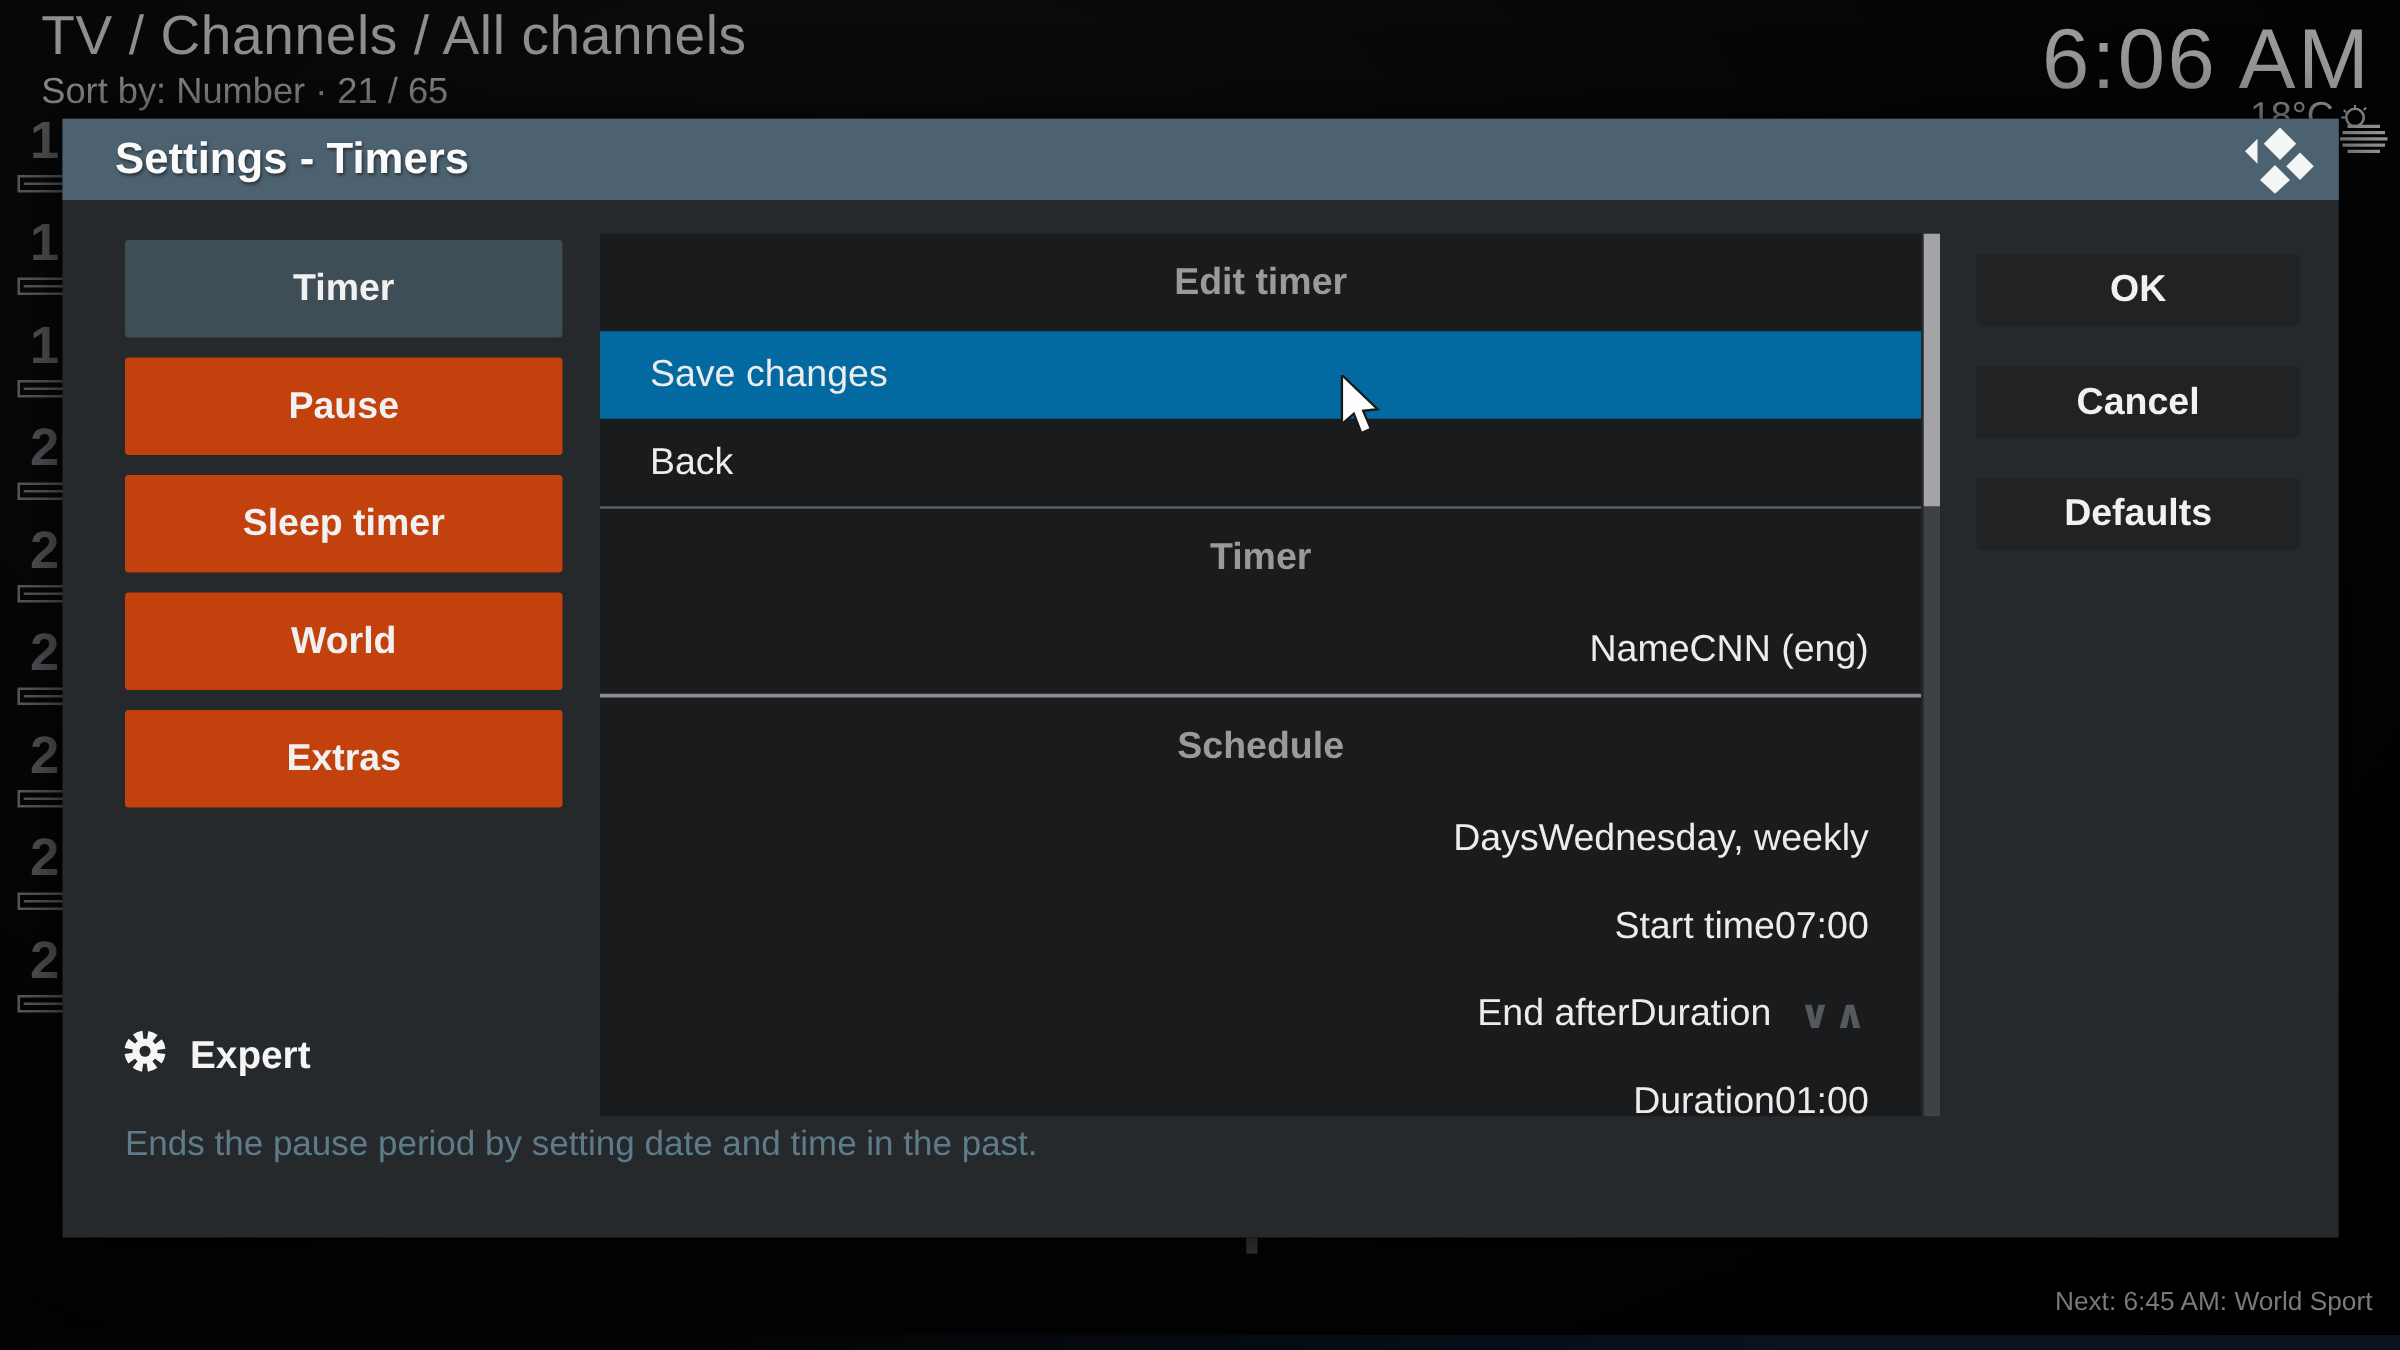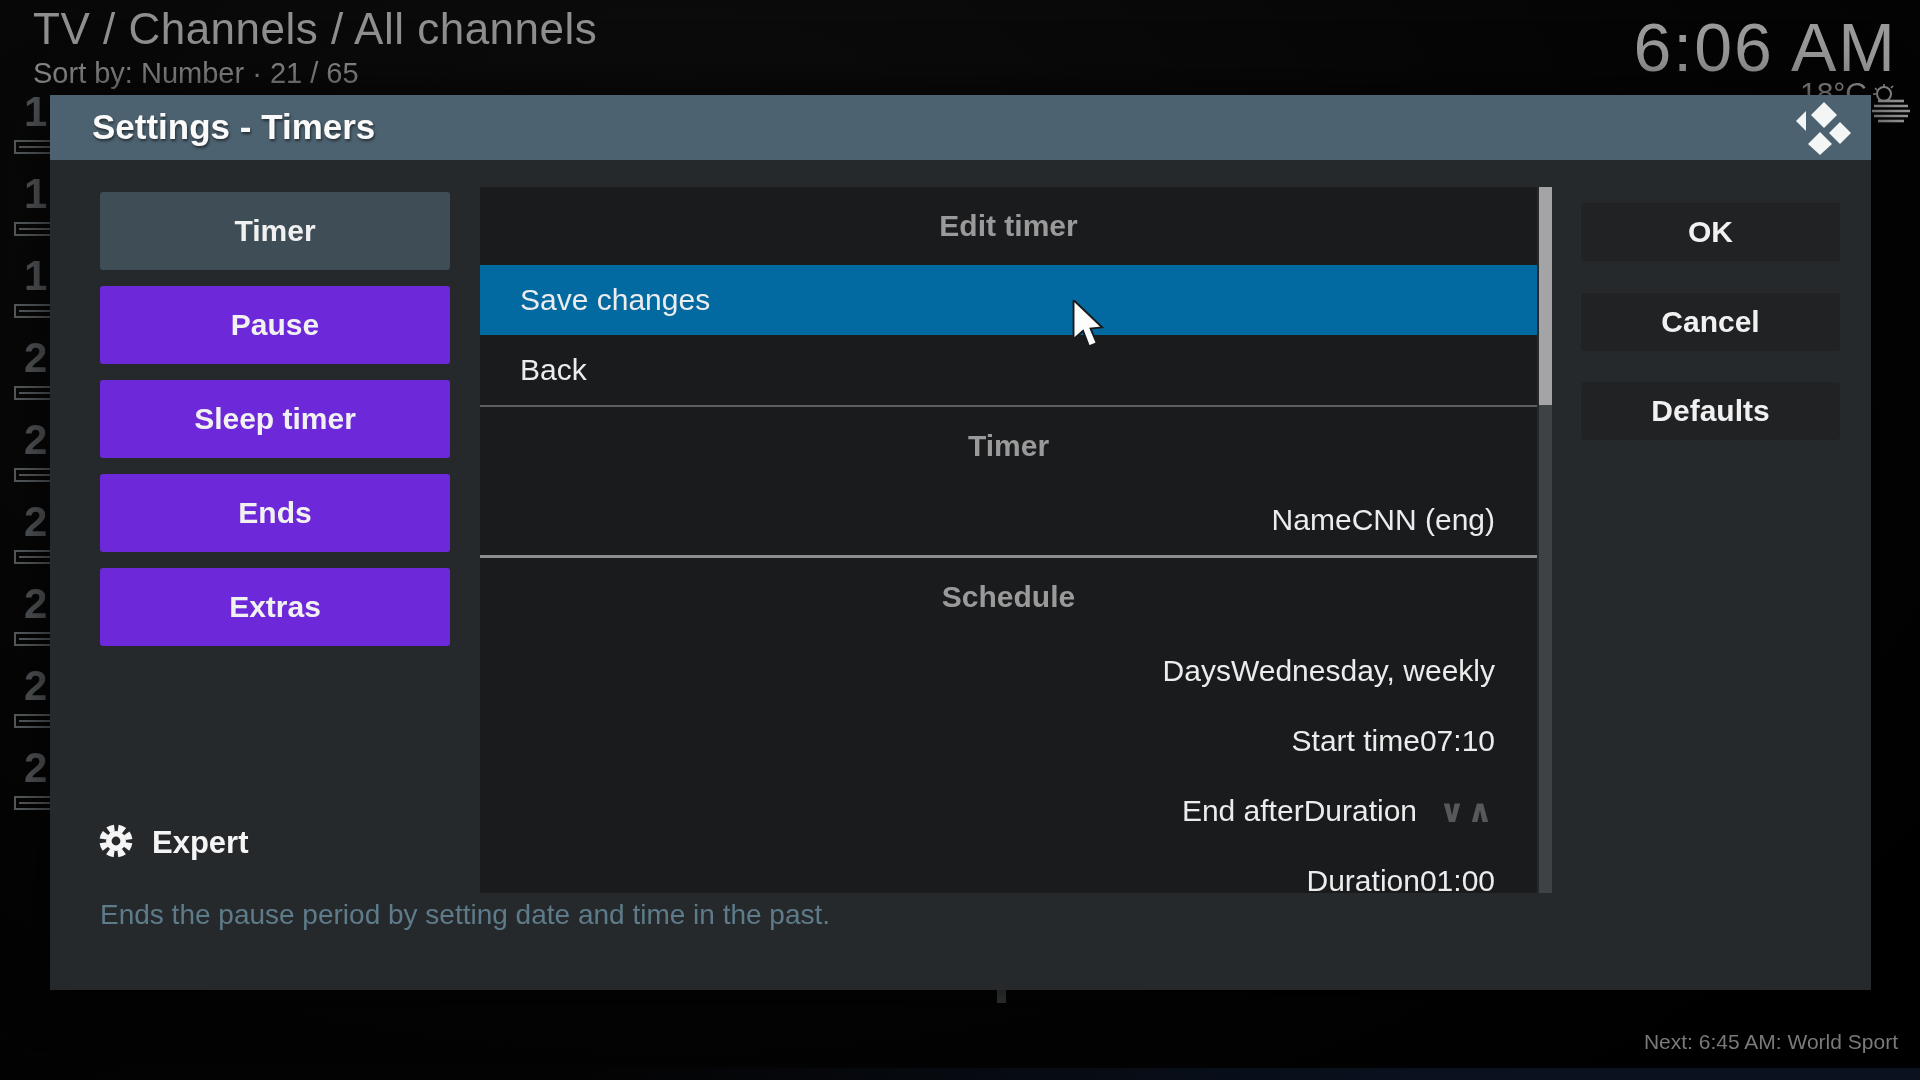--- a/index.html
+++ b/index.html
@@ -29,21 +29,21 @@
   
   #dialog{left:50px;top:95px;width:1821px;height:895px;background:#26292c;z-index:2;
           box-shadow:0 0 50px rgba(0,0,0,.85);}
   #titlebar{position:absolute;left:0;top:0;width:100%;height:65px;background:#4d6270;}
   #title-text{position:absolute;left:42px;top:12px;font-size:35px;font-weight:bold;color:#fafafa;
               text-shadow:1px 2px 3px rgba(0,0,0,.55);}
   #kodi-logo{position:absolute;right:18px;top:6px;}
 
   
   #sidebar{position:absolute;left:50px;top:97px;width:350px;}
-  .side-btn{width:350px;height:78px;margin-bottom:16px;background:#6d28d9;border-radius:3px;
+  .side-btn{width:350px;height:78px;margin-bottom:16px;background:#c2410c;border-radius:3px;
             color:#f1f1f1;font-size:30px;font-weight:bold;display:flex;
             align-items:center;justify-content:center;}
   .side-btn.selected{background:#3e4d56;}
 
   
   #expert{position:absolute;left:48px;top:728px;display:flex;align-items:center;}
   #expert .lbl{margin-left:18px;font-size:31px;font-weight:bold;color:#f5f5f5;}
   #help-text{position:absolute;left:50px;top:804px;font-size:28px;color:#5d7b89;}
 
   
@@ -174,21 +174,21 @@
             <polygon points="15,10 15,30 5,20"></polygon>
           </g>
         </svg>
       </div>
     </div>
 
     <div id="sidebar">
         <div class="side-btn selected">Timer</div>
         <div class="side-btn">Pause</div>
         <div class="side-btn">Sleep timer</div>
-        <div class="side-btn">Ends</div>
+        <div class="side-btn">World</div>
         <div class="side-btn">Extras</div>
       </div>
 
     <div id="expert">
       <span>
         <svg width="36" height="36" viewBox="0 0 36 36">
           <circle cx="18" cy="18" r="13" fill="none" stroke="#f5f5f5" stroke-width="7" stroke-dasharray="6.4 3.8" transform="rotate(8 18 18)"></circle>
           <circle cx="18" cy="18" r="10" fill="#f5f5f5"></circle>
           <circle cx="18" cy="18" r="4.4" fill="#26292c"></circle>
         </svg>
@@ -209,21 +209,21 @@
           <span class="val">CNN (eng)</span>
         </div>
         <div class="sep bright"></div>
         <div class="row-heading">Schedule</div>
         <div class="row-setting">
           <span class="lbl">Days</span>
           <span class="val">Wednesday, weekly</span>
         </div>
         <div class="row-setting">
           <span class="lbl">Start time</span>
-          <span class="val">07:10</span>
+          <span class="val">07:00</span>
         </div>
         <div class="row-setting">
           <span class="lbl">End after</span>
           <span class="val">Duration</span>
           <span class="spinner"><span>∨</span><span>∧</span></span>
         </div>
         <div class="row-setting">
           <span class="lbl">Duration</span>
           <span class="val">01:00</span>
         </div>

